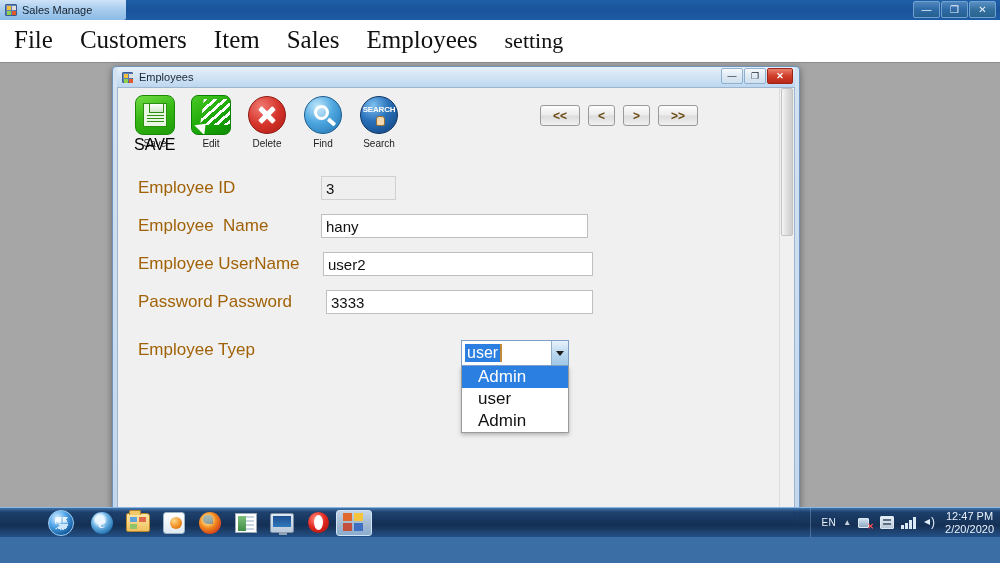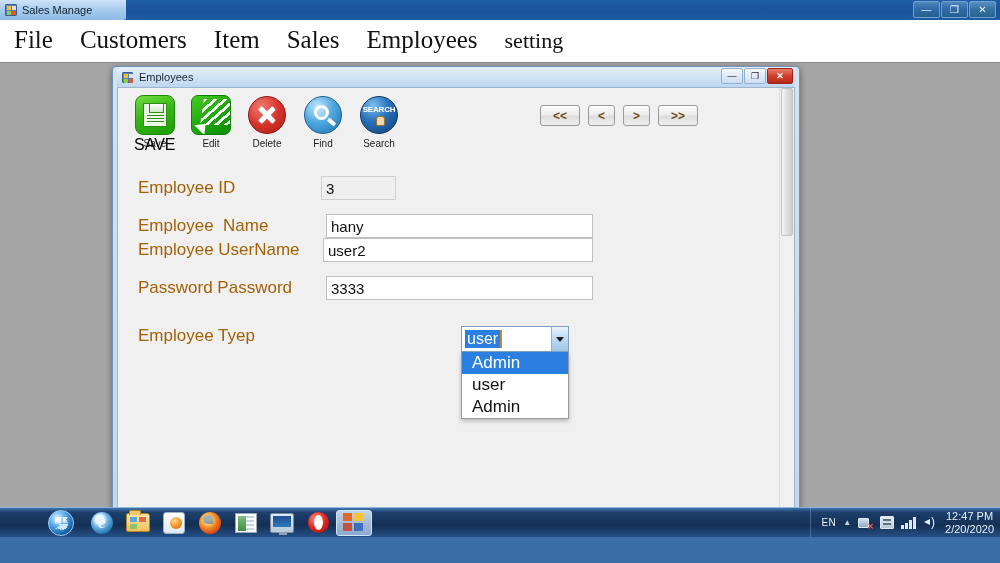--- a/index.html
+++ b/index.html
@@ -291,21 +291,21 @@
   #combo-arrow i {
     display: block; width: 0; height: 0;
     border-left: 4px solid transparent; border-right: 4px solid transparent;
     border-top: 5px solid #1d1d1d;
   }
   #combo-list {
     border: 1px solid #9a9a9a; border-top: none; background: #ffffff;
     box-shadow: 0 2px 4px rgba(0,0,0,.25);
   }
   .opt {
-    font-size: 17px; color: #111111; padding: 0 10px; height: 22px;
+    font-size: 17px; color: #111111; padding: 0 16px; height: 22px;
     display: flex; align-items: center; font-family: "Liberation Sans", sans-serif;
   }
   .opt.sel { background: #2b7fe0; color: #ffffff; }
 
   
   #child-scroll {
     position: absolute; right: 0; top: 0; width: 15px; bottom: 0;
     background: #f0f0f0; border-left: 1px solid #dcdcdc;
   }
   #child-scroll .thumb {
@@ -515,24 +515,24 @@
 
           <div id="form">
 
             <div class="row" style="margin-top:20px;">
               <div class="lbl" style="width:183px;">Employee ID</div>
               <div class="fld readonly" style="width:75px;">3</div>
             </div>
 
             <div class="row" style="margin-top:14px;">
               <div class="lbl" style="width:183px;">Employee  Name</div>
-              <div class="fld" style="width:267px; margin-left:5px;">hany</div>
-            </div>
-
-            <div class="row" style="">
+              <div class="fld" style="width:267px; ">hany</div>
+            </div>
+
+            <div class="row" style="margin-top:14px;">
               <div class="lbl" style="width:183px;">Employee UserName</div>
               <div class="fld" style="width:270px; margin-left:2px;">user2</div>
             </div>
 
             <div class="row" style="margin-top:14px;">
               <div class="lbl" style="width:183px;">Password Password</div>
               <div class="fld" style="width:267px; margin-left:5px;">3333</div>
             </div>
 
             <div class="row" style="margin-top:26px;">

